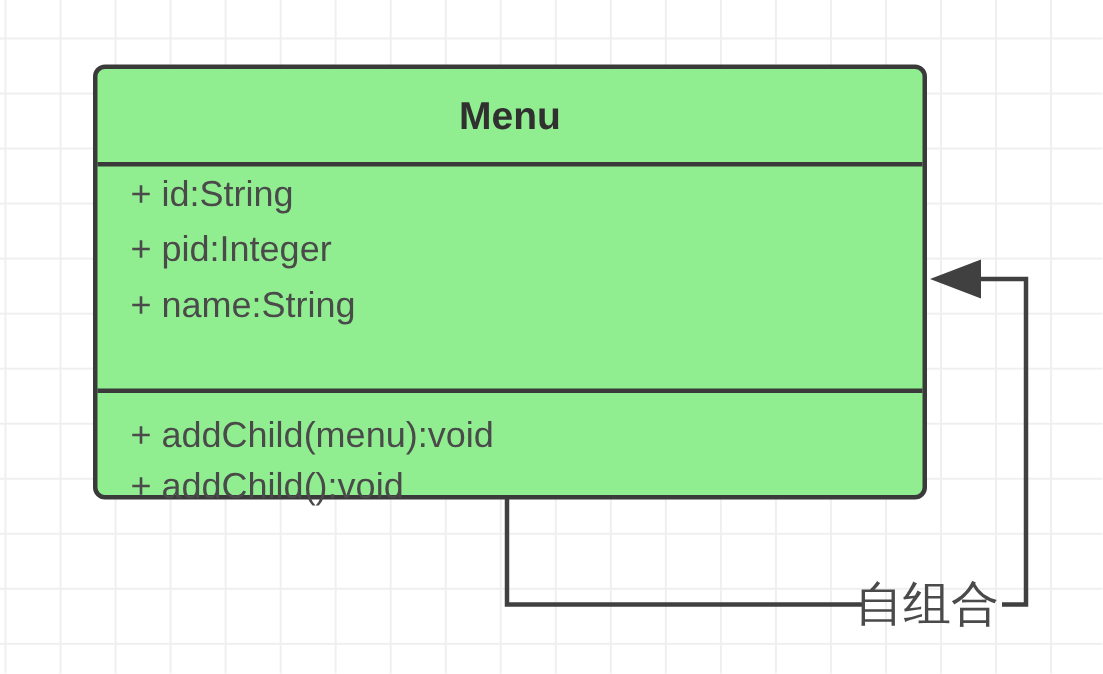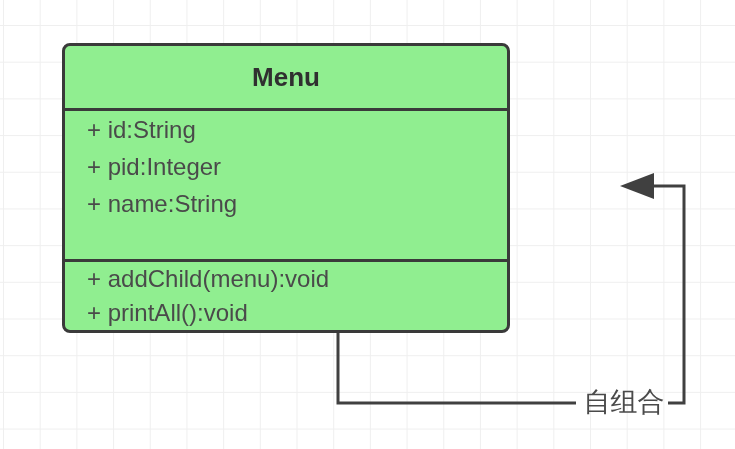--- a/index.html
+++ b/index.html
@@ -16,21 +16,21 @@
     background-image:
       linear-gradient(to right, #efefef 1px, transparent 1px),
       linear-gradient(to bottom, #efefef 1px, transparent 1px);
     background-size: 36.7px 36.7px;
     background-position: 3px 25px;
   }
   .uml-class {
     position: absolute;
     left: 62px;
     top: 43px;
-    width: 448px;
+    width: 556px;
     height: 290px;
     box-sizing: border-box;
     background: #90ee90;
     border: 3px solid #3a3a3a;
     border-radius: 8px;
     color: #4a4a4a;
     z-index: 2;
   }
   .uml-title {
     height: 62px;
@@ -51,20 +51,21 @@
   }
   .uml-attrs .row {
     height: 37px;
     line-height: 37px;
     white-space: nowrap;
   }
   .uml-methods {
     padding: 0 8px 0 22px;
     font-size: 24px;
     overflow: hidden;
+    margin-top: 12px;
   }
   .uml-methods .row {
     height: 34px;
     line-height: 34px;
     white-space: nowrap;
   }
   .overlay {
     position: absolute;
     left: 0;
     top: 0;
@@ -73,22 +74,22 @@
   .overlay path {
     stroke: #404040;
     stroke-width: 3;
     fill: none;
   }
   .assoc-label {
     position: absolute;
     left: 570px;
     top: 386px;
     width: 108px;
-    text-align: center;
-    font-size: 27px;
+    text-align: left;
+    font-size: 32px;
     line-height: 32px;
     color: #4a4a4a;
     z-index: 3;
     white-space: nowrap;
   }
 </style>
 </head>
 <body>
 
 <div class="canvas">
@@ -105,17 +106,17 @@
     <div class="uml-title">Menu</div>
 
     <div class="uml-attrs">
       <div class="row">+ id:String</div>
       <div class="row">+ pid:Integer</div>
       <div class="row">+ name:String</div>
     </div>
 
     <div class="uml-methods">
       <div class="row">+ addChild(menu):void</div>
-      <div class="row">+ printAll():void</div>
+      <div class="row">+ addChild():void</div>
     </div>
   </div>
 
 </div>
 
 </body></html>

